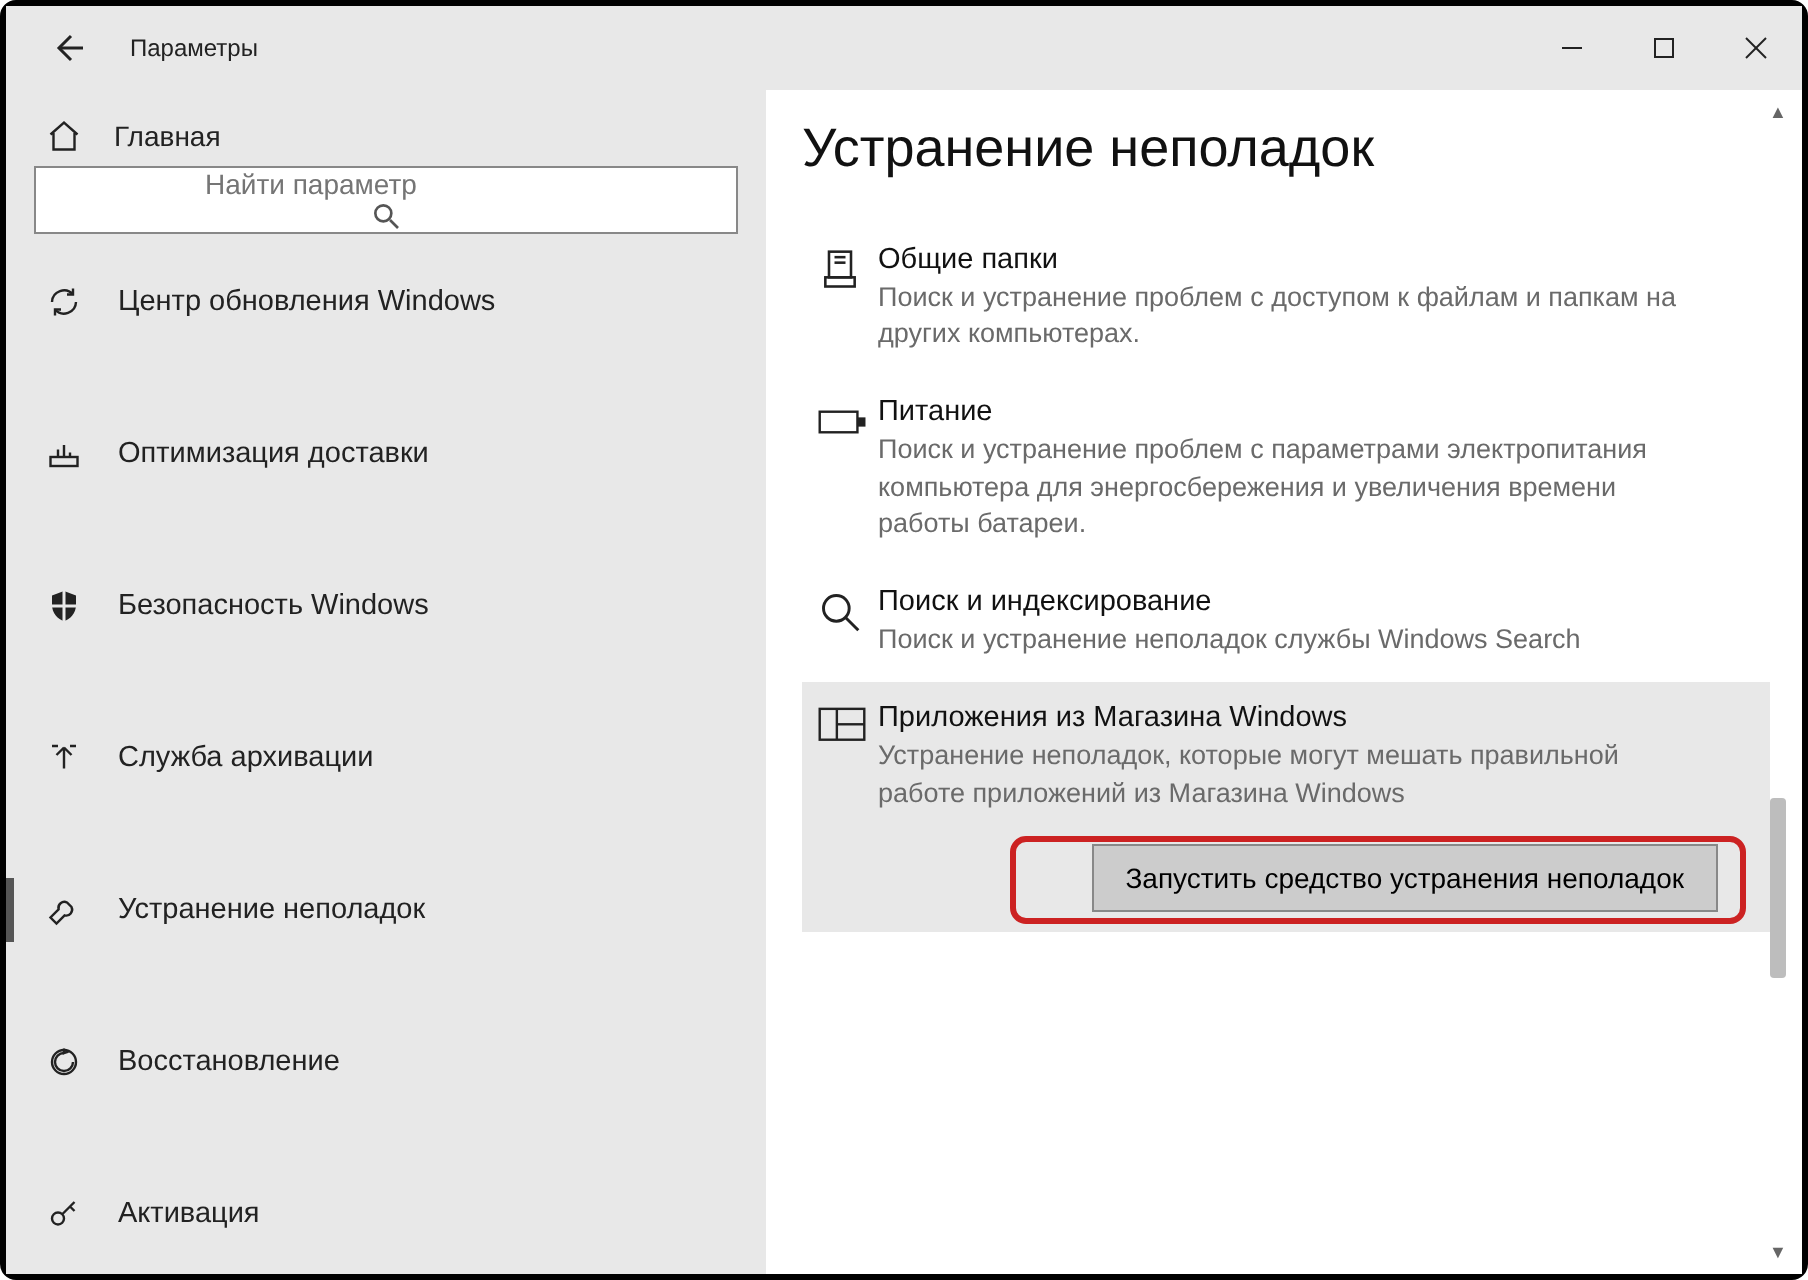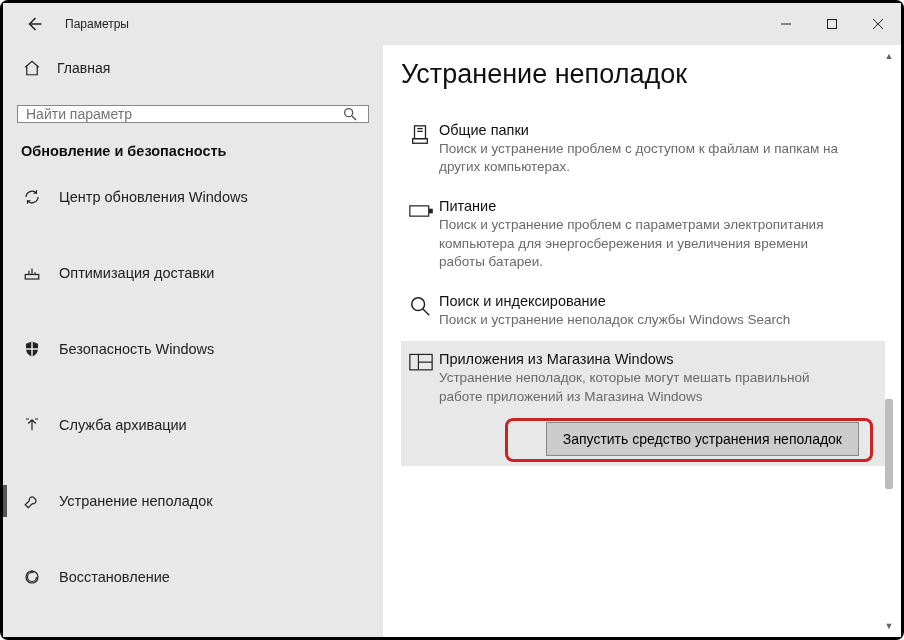--- a/index.html
+++ b/index.html
@@ -7,21 +7,21 @@
   .frame { width: 904px; height: 640px; border: 3px solid #000; border-radius: 8px; background: #be185d; display: flex; flex-direction: column; }
   .titlebar { height: 42px; display: flex; align-items: center; padding: 0 0 0 18px; background: #e8e8e8; position: relative; }
   .titlebar .back { width: 26px; height: 26px; display:flex; align-items:center; justify-content:center; font-size: 18px; color:#222; cursor:pointer; }
   .titlebar .title { margin-left: 18px; font-size: 12px; color: #222; }
   .winctrls { position:absolute; right:0; top:0; height:42px; display:flex; }
   .winctrl { width:46px; display:flex; align-items:center; justify-content:center; font-size:14px; color:#222; cursor:pointer; }
   .body { flex:1; display:flex; overflow:hidden; position:relative; }
   .sidebar { width: 380px; background: #e8e8e8; padding-top: 6px; display:flex; flex-direction:column; }
   .home-row { display:flex; align-items:center; padding: 8px 14px 6px 18px; font-size:14px; color:#222; cursor:pointer; }
   .home-row .icon { width:22px; display:inline-flex; justify-content:center; margin-right:14px; }
-  .searchbox { margin: 22px 14px 10px 14px; height:34px; border:1px solid #888; background:#fff; display:flex; align-items:center; padding:0 8px; }
+  .searchbox { margin: 0 14px 10px 14px; height:34px; border:1px solid #888; background:#fff; display:flex; align-items:center; padding:0 8px;flex-direction:column; }
   .searchbox input { border:none; outline:none; flex:1; font-size:14px; color:#555; background:transparent; }
   .searchbox .sicon { width:20px; color:#555; display:flex; justify-content:center; }
   .section-hdr { font-weight:600; font-size:14.5px; color:#111; padding: 10px 18px 14px 18px; }
   .navlist { display:flex; flex-direction:column;gap:28px; }
   .navitem { display:flex; align-items:center; height:48px; padding-left:18px; font-size:14.5px; color:#222; cursor:pointer; position:relative; }
   .navitem .icon { width:22px; display:inline-flex; justify-content:center; margin-right:16px; color:#222;}
   .navitem.active::before { content:""; position:absolute; left:0; top:8px; bottom:8px; width:4px; background:#555; }
   .content { flex:1; background:#fff; padding: 8px 0 0 18px; position:relative; overflow:hidden; }
   .page-title { font-size:27px; font-weight:400; color:#111; margin: 6px 0 22px 0; }
   .itemlist { display:flex; flex-direction:column; }
@@ -88,21 +88,20 @@
       <div class="searchbox">
         <input type="text" placeholder="Найти параметр" style="">
         <span class="sicon">
           <svg width="16" height="16" viewBox="0 0 24 24" fill="none" stroke="#555" stroke-width="2">
               <circle cx="10" cy="10" r="6"></circle>
               <line x1="15" y1="15" x2="21" y2="21"></line>
             </svg>
         </span>
       </div>
 
-      <div class="section-hdr">Обновление и безопасность</div>
 
       <div class="navlist">
         <div class="navitem">
           <span class="icon">
               <svg width="18" height="18" viewBox="0 0 24 24" fill="none" stroke="#222" stroke-width="1.6">
                 <path d="M4 12a8 8 0 0 1 14-5M20 12a8 8 0 0 1-14 5"></path>
                 <path d="M18 3v4h-4M6 21v-4h4"></path>
               </svg>
             </span>
           <span>Центр обновления Windows</span>

